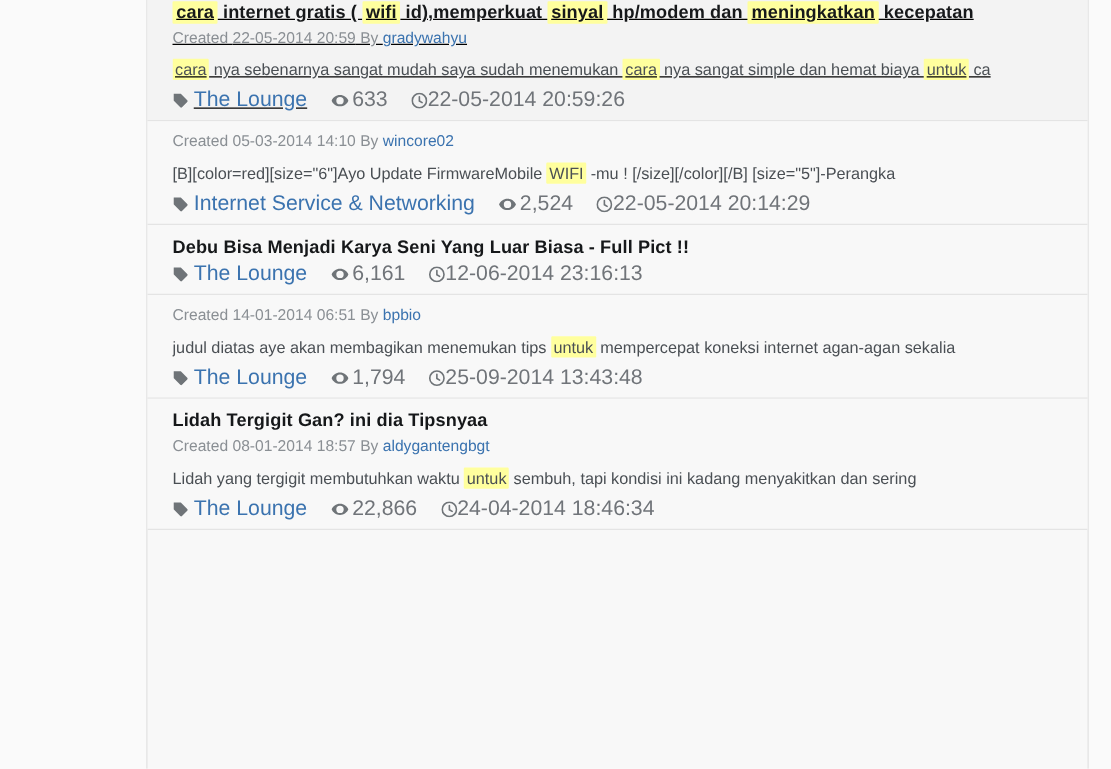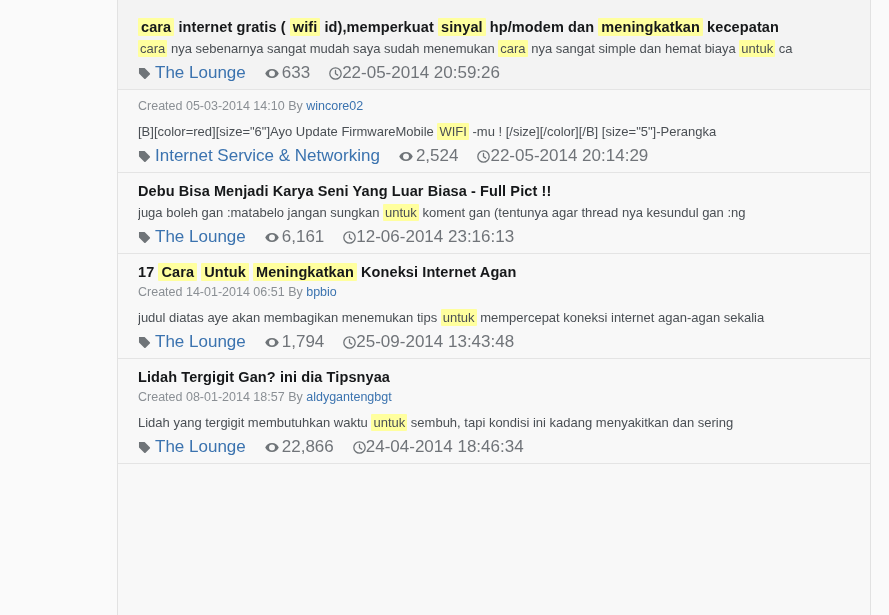--- a/index.html
+++ b/index.html
@@ -55,21 +55,22 @@
   .result-row {
     position: relative;
     padding: 8px 20px 8px 20px;
     border-bottom: 1px solid #e4e4e4;
     background: #f8f8f8;
   }
   .result-row.alt {
     background: #f3f3f3;
   }
   .result-row.first {
-    padding-top: 17px;
+    padding-top: 0;
+    text-decoration: underline;
   }
 
   .r-title {
     font-size: 14.5px;
     font-weight: bold;
     color: #16181a;
     line-height: 21px;
     letter-spacing: .1px;
     margin: 0 0 1px 0;
     white-space: nowrap;
@@ -140,20 +141,21 @@
 
 <div id="page">
 
   <div class="gutter"></div>
   <div class="gutter-right"></div>
 
   <div class="results-panel" id="results-root">
 
   <div class="result-row alt first">
         <div class="r-title wrap" title="cara internet gratis ( wifi id),memperkuat sinyal hp/modem dan meningkatkan kecepatan"><mark class="hl">cara</mark><span> internet gratis ( </span><mark class="hl">wifi</mark><span> id),memperkuat </span><mark class="hl">sinyal</mark><span> hp/modem dan </span><mark class="hl">meningkatkan</mark><span> kecepatan</span></div>
+        <div class="r-created"><span>Created </span><span>22-05-2014 20:59</span><span> By </span><a class="user">gradywahyu</a></div>
         <div class="r-snippet"><mark class="hl">cara</mark><span> nya sebenarnya sangat mudah saya sudah menemukan </span><mark class="hl">cara</mark><span> nya sangat simple dan hemat biaya </span><mark class="hl">untuk</mark><span> ca</span></div>
         <div class="r-meta"><span class="ico"><svg width="13" height="13" viewBox="0 0 16 16" fill="#6f7478">
               <path d="M1.5 1.2h6.1c.3 0 .6.12.83.34l6.1 6.1a1.2 1.2 0 0 1 0 1.67l-5.2 5.2a1.2 1.2 0 0 1-1.67 0l-6.1-6.1A1.16 1.16 0 0 1 1.2 7.6V1.5c0-.17.13-.3.3-.3z"></path>
             </svg></span><a class="forum">The Lounge</a><span class="chunk"><span class="ico"><svg width="14" height="13" viewBox="0 0 18 13" fill="#6f7478">
                 <path d="M9 .7C4.9.7 1.6 3.4.3 6.5c1.3 3.1 4.6 5.8 8.7 5.8s7.4-2.7 8.7-5.8C16.4 3.4 13.1.7 9 .7zm0 9.6a3.8 3.8 0 1 1 0-7.6 3.8 3.8 0 0 1 0 7.6z"></path>
                 <circle cx="9" cy="6.5" r="2.1" fill="#f6f6f6"></circle>
               </svg></span><span class="num">633</span></span><span class="chunk"><span class="ico"><svg width="13" height="13" viewBox="0 0 16 16">
                 <circle cx="8" cy="8" r="7" fill="none" stroke="#6f7478" stroke-width="1.6"></circle>
                 <path d="M8 4.2v4.1l2.7 1.7" fill="none" stroke="#6f7478" stroke-width="1.6" stroke-linecap="round"></path>
               </svg></span><span>22-05-2014 20:59:26</span></span></div>
@@ -166,33 +168,31 @@
             </svg></span><a class="forum">Internet Service &amp; Networking</a><span class="chunk"><span class="ico"><svg width="14" height="13" viewBox="0 0 18 13" fill="#6f7478">
                 <path d="M9 .7C4.9.7 1.6 3.4.3 6.5c1.3 3.1 4.6 5.8 8.7 5.8s7.4-2.7 8.7-5.8C16.4 3.4 13.1.7 9 .7zm0 9.6a3.8 3.8 0 1 1 0-7.6 3.8 3.8 0 0 1 0 7.6z"></path>
                 <circle cx="9" cy="6.5" r="2.1" fill="#f6f6f6"></circle>
               </svg></span><span class="num">2,524</span></span><span class="chunk"><span class="ico"><svg width="13" height="13" viewBox="0 0 16 16">
                 <circle cx="8" cy="8" r="7" fill="none" stroke="#6f7478" stroke-width="1.6"></circle>
                 <path d="M8 4.2v4.1l2.7 1.7" fill="none" stroke="#6f7478" stroke-width="1.6" stroke-linecap="round"></path>
               </svg></span><span>22-05-2014 20:14:29</span></span></div>
       </div>
       <div class="result-row">
         <div class="r-title" title="Debu Bisa Menjadi Karya Seni Yang Luar Biasa - Full Pict !!"><span>Debu Bisa Menjadi Karya Seni Yang Luar Biasa - Full Pict !!</span></div>
-        <div class="r-snippet"><span>juga boleh gan :matabelo jangan sungkan </span><mark class="hl">untuk</mark><span> koment gan (tentunya agar thread nya kesundul gan :ng</span></div>
         <div class="r-meta"><span class="ico"><svg width="13" height="13" viewBox="0 0 16 16" fill="#6f7478">
               <path d="M1.5 1.2h6.1c.3 0 .6.12.83.34l6.1 6.1a1.2 1.2 0 0 1 0 1.67l-5.2 5.2a1.2 1.2 0 0 1-1.67 0l-6.1-6.1A1.16 1.16 0 0 1 1.2 7.6V1.5c0-.17.13-.3.3-.3z"></path>
             </svg></span><a class="forum">The Lounge</a><span class="chunk"><span class="ico"><svg width="14" height="13" viewBox="0 0 18 13" fill="#6f7478">
                 <path d="M9 .7C4.9.7 1.6 3.4.3 6.5c1.3 3.1 4.6 5.8 8.7 5.8s7.4-2.7 8.7-5.8C16.4 3.4 13.1.7 9 .7zm0 9.6a3.8 3.8 0 1 1 0-7.6 3.8 3.8 0 0 1 0 7.6z"></path>
                 <circle cx="9" cy="6.5" r="2.1" fill="#f6f6f6"></circle>
               </svg></span><span class="num">6,161</span></span><span class="chunk"><span class="ico"><svg width="13" height="13" viewBox="0 0 16 16">
                 <circle cx="8" cy="8" r="7" fill="none" stroke="#6f7478" stroke-width="1.6"></circle>
                 <path d="M8 4.2v4.1l2.7 1.7" fill="none" stroke="#6f7478" stroke-width="1.6" stroke-linecap="round"></path>
               </svg></span><span>12-06-2014 23:16:13</span></span></div>
       </div>
       <div class="result-row">
-        <div class="r-title" title="17 Cara Untuk Meningkatkan Koneksi Internet Agan"><span>17 </span><mark class="hl">Cara</mark><span> </span><mark class="hl">Untuk</mark><span> </span><mark class="hl">Meningkatkan</mark><span> Koneksi Internet Agan</span></div>
         <div class="r-created"><span>Created </span><span>14-01-2014 06:51</span><span> By </span><a class="user">bpbio</a></div>
         <div class="r-snippet"><span>judul diatas aye akan membagikan menemukan tips </span><mark class="hl">untuk</mark><span> mempercepat koneksi internet agan-agan sekalia</span></div>
         <div class="r-meta"><span class="ico"><svg width="13" height="13" viewBox="0 0 16 16" fill="#6f7478">
               <path d="M1.5 1.2h6.1c.3 0 .6.12.83.34l6.1 6.1a1.2 1.2 0 0 1 0 1.67l-5.2 5.2a1.2 1.2 0 0 1-1.67 0l-6.1-6.1A1.16 1.16 0 0 1 1.2 7.6V1.5c0-.17.13-.3.3-.3z"></path>
             </svg></span><a class="forum">The Lounge</a><span class="chunk"><span class="ico"><svg width="14" height="13" viewBox="0 0 18 13" fill="#6f7478">
                 <path d="M9 .7C4.9.7 1.6 3.4.3 6.5c1.3 3.1 4.6 5.8 8.7 5.8s7.4-2.7 8.7-5.8C16.4 3.4 13.1.7 9 .7zm0 9.6a3.8 3.8 0 1 1 0-7.6 3.8 3.8 0 0 1 0 7.6z"></path>
                 <circle cx="9" cy="6.5" r="2.1" fill="#f6f6f6"></circle>
               </svg></span><span class="num">1,794</span></span><span class="chunk"><span class="ico"><svg width="13" height="13" viewBox="0 0 16 16">
                 <circle cx="8" cy="8" r="7" fill="none" stroke="#6f7478" stroke-width="1.6"></circle>
                 <path d="M8 4.2v4.1l2.7 1.7" fill="none" stroke="#6f7478" stroke-width="1.6" stroke-linecap="round"></path>

